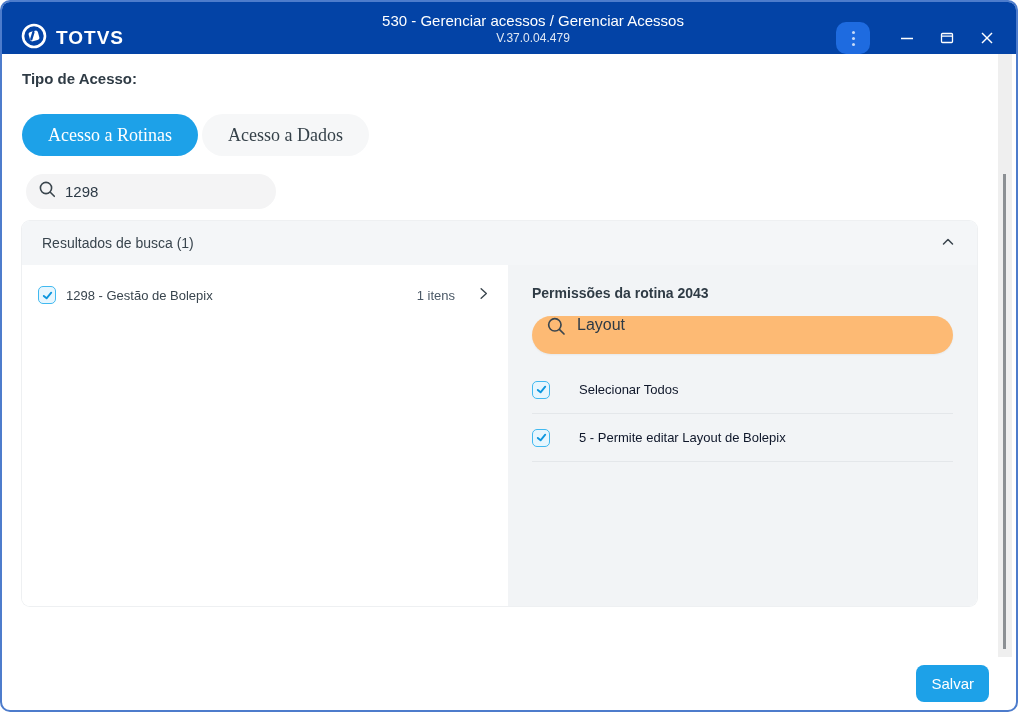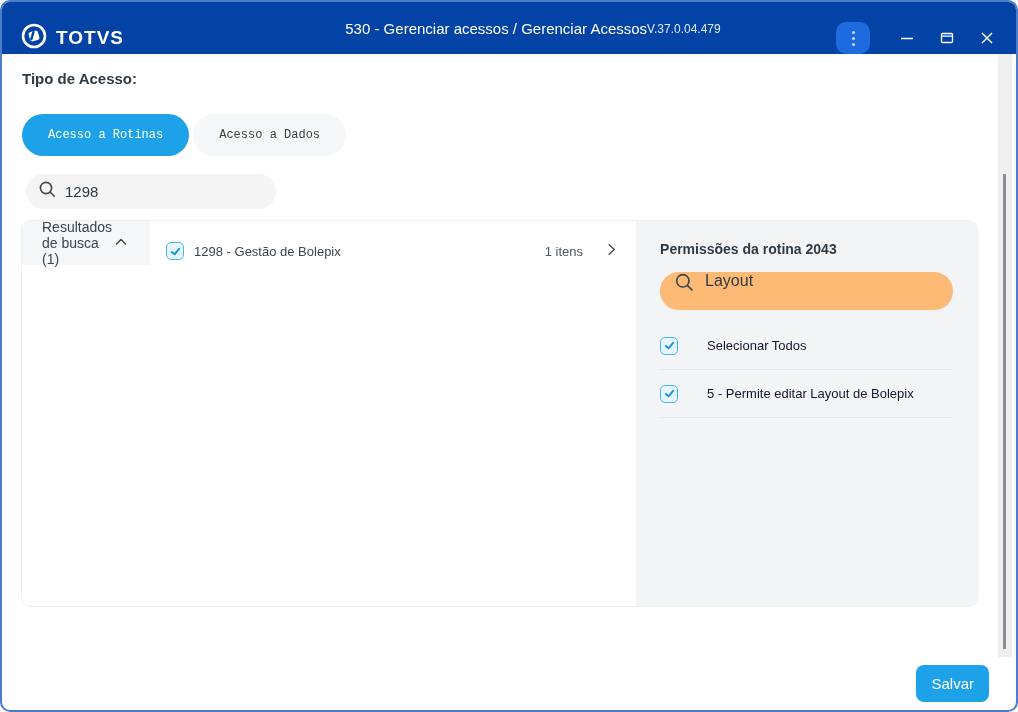--- a/index.html
+++ b/index.html
@@ -31,21 +31,21 @@
     background:var(--titlebar);
     display:flex; align-items:flex-end;
     position:relative;
     color:#fff;
     padding:0 12px 0 18px;
   }
   .brand{ display:flex; align-items:center; gap:8px; }
   .brand-name{ font-size:19px; font-weight:bold; letter-spacing:1px; }
   .title-block{
     position:absolute; left:0; right:0; top:0; bottom:0;
-    display:flex; flex-direction:row; align-items:center; justify-content:center;
+    display:flex; flex-direction:column; align-items:center; justify-content:center;
     pointer-events:none;
     padding-left:48px;
   }
   .title-main{ font-size:15px; color:#fff; }
   .title-version{ font-size:12px; color:rgba(255,255,255,.88); margin-top:2px; }
   .tb-controls{ margin-left:auto; display:flex; align-items:center; gap:6px; z-index:2; }
   .kebab-btn{
     width:34px; height:32px; border:none; border-radius:10px;
     background:#1e6be0; display:flex; flex-direction:column;
     align-items:center; justify-content:center; gap:3px; cursor:pointer;
@@ -55,22 +55,22 @@
   .tb-btn{
     width:34px; height:32px; border:none; background:transparent;
     display:flex; align-items:center; justify-content:center; cursor:pointer;
   }
   
   .content{ flex:1; position:relative; padding:10px 20px 0; }
   .section-label{ font-size:15px; font-weight:bold; color:var(--text-dark); margin-top:6px; }
   .tabs{ display:flex; gap:4px; margin-top:27px; }
   .pill{
     height:42px; border:none; border-radius:21px;
-    padding:0 26px; font-size:12px; cursor:pointer;
-    font-family:Liberation Mono, monospace;
+    padding:0 26px; font-size:18px; cursor:pointer;
+    font-family:Liberation Serif, serif;
     background:#f6f7f8; color:#36424a;
     display:flex; align-items:center;
   }
   .pill.active{ background:var(--accent); color:#fff; }
   .search-box{
     margin-top:18px; margin-left:4px;
     width:250px; height:35px; border-radius:18px;
     background:#f4f4f5; display:flex; align-items:center;
     padding:0 12px; gap:8px; color:#3a454d;
   }
@@ -78,21 +78,21 @@
     border:none; background:transparent; outline:none;
     font-size:15px; color:#2d3a46; width:100%;
     font-family:inherit;
   }
   
   .panel{
     margin-top:12px; width:955px; height:385px;
     border-radius:8px; overflow:hidden;
     background:#fff;
     box-shadow:0 0 0 1px #eef0f2;
-    display:flex; 
+    display:flex; flex-direction:column;
   }
   .panel-header{
     height:44px; flex:0 0 44px;
     background:#f4f6f8;
     display:flex; align-items:center; justify-content:space-between;
     padding:0 20px; font-size:14px; color:#39454e;
     cursor:pointer;
   }
   .panel-body{ flex:1; display:flex; }
   .list-col{ width:486px; background:#fff; padding:12px 16px; }

